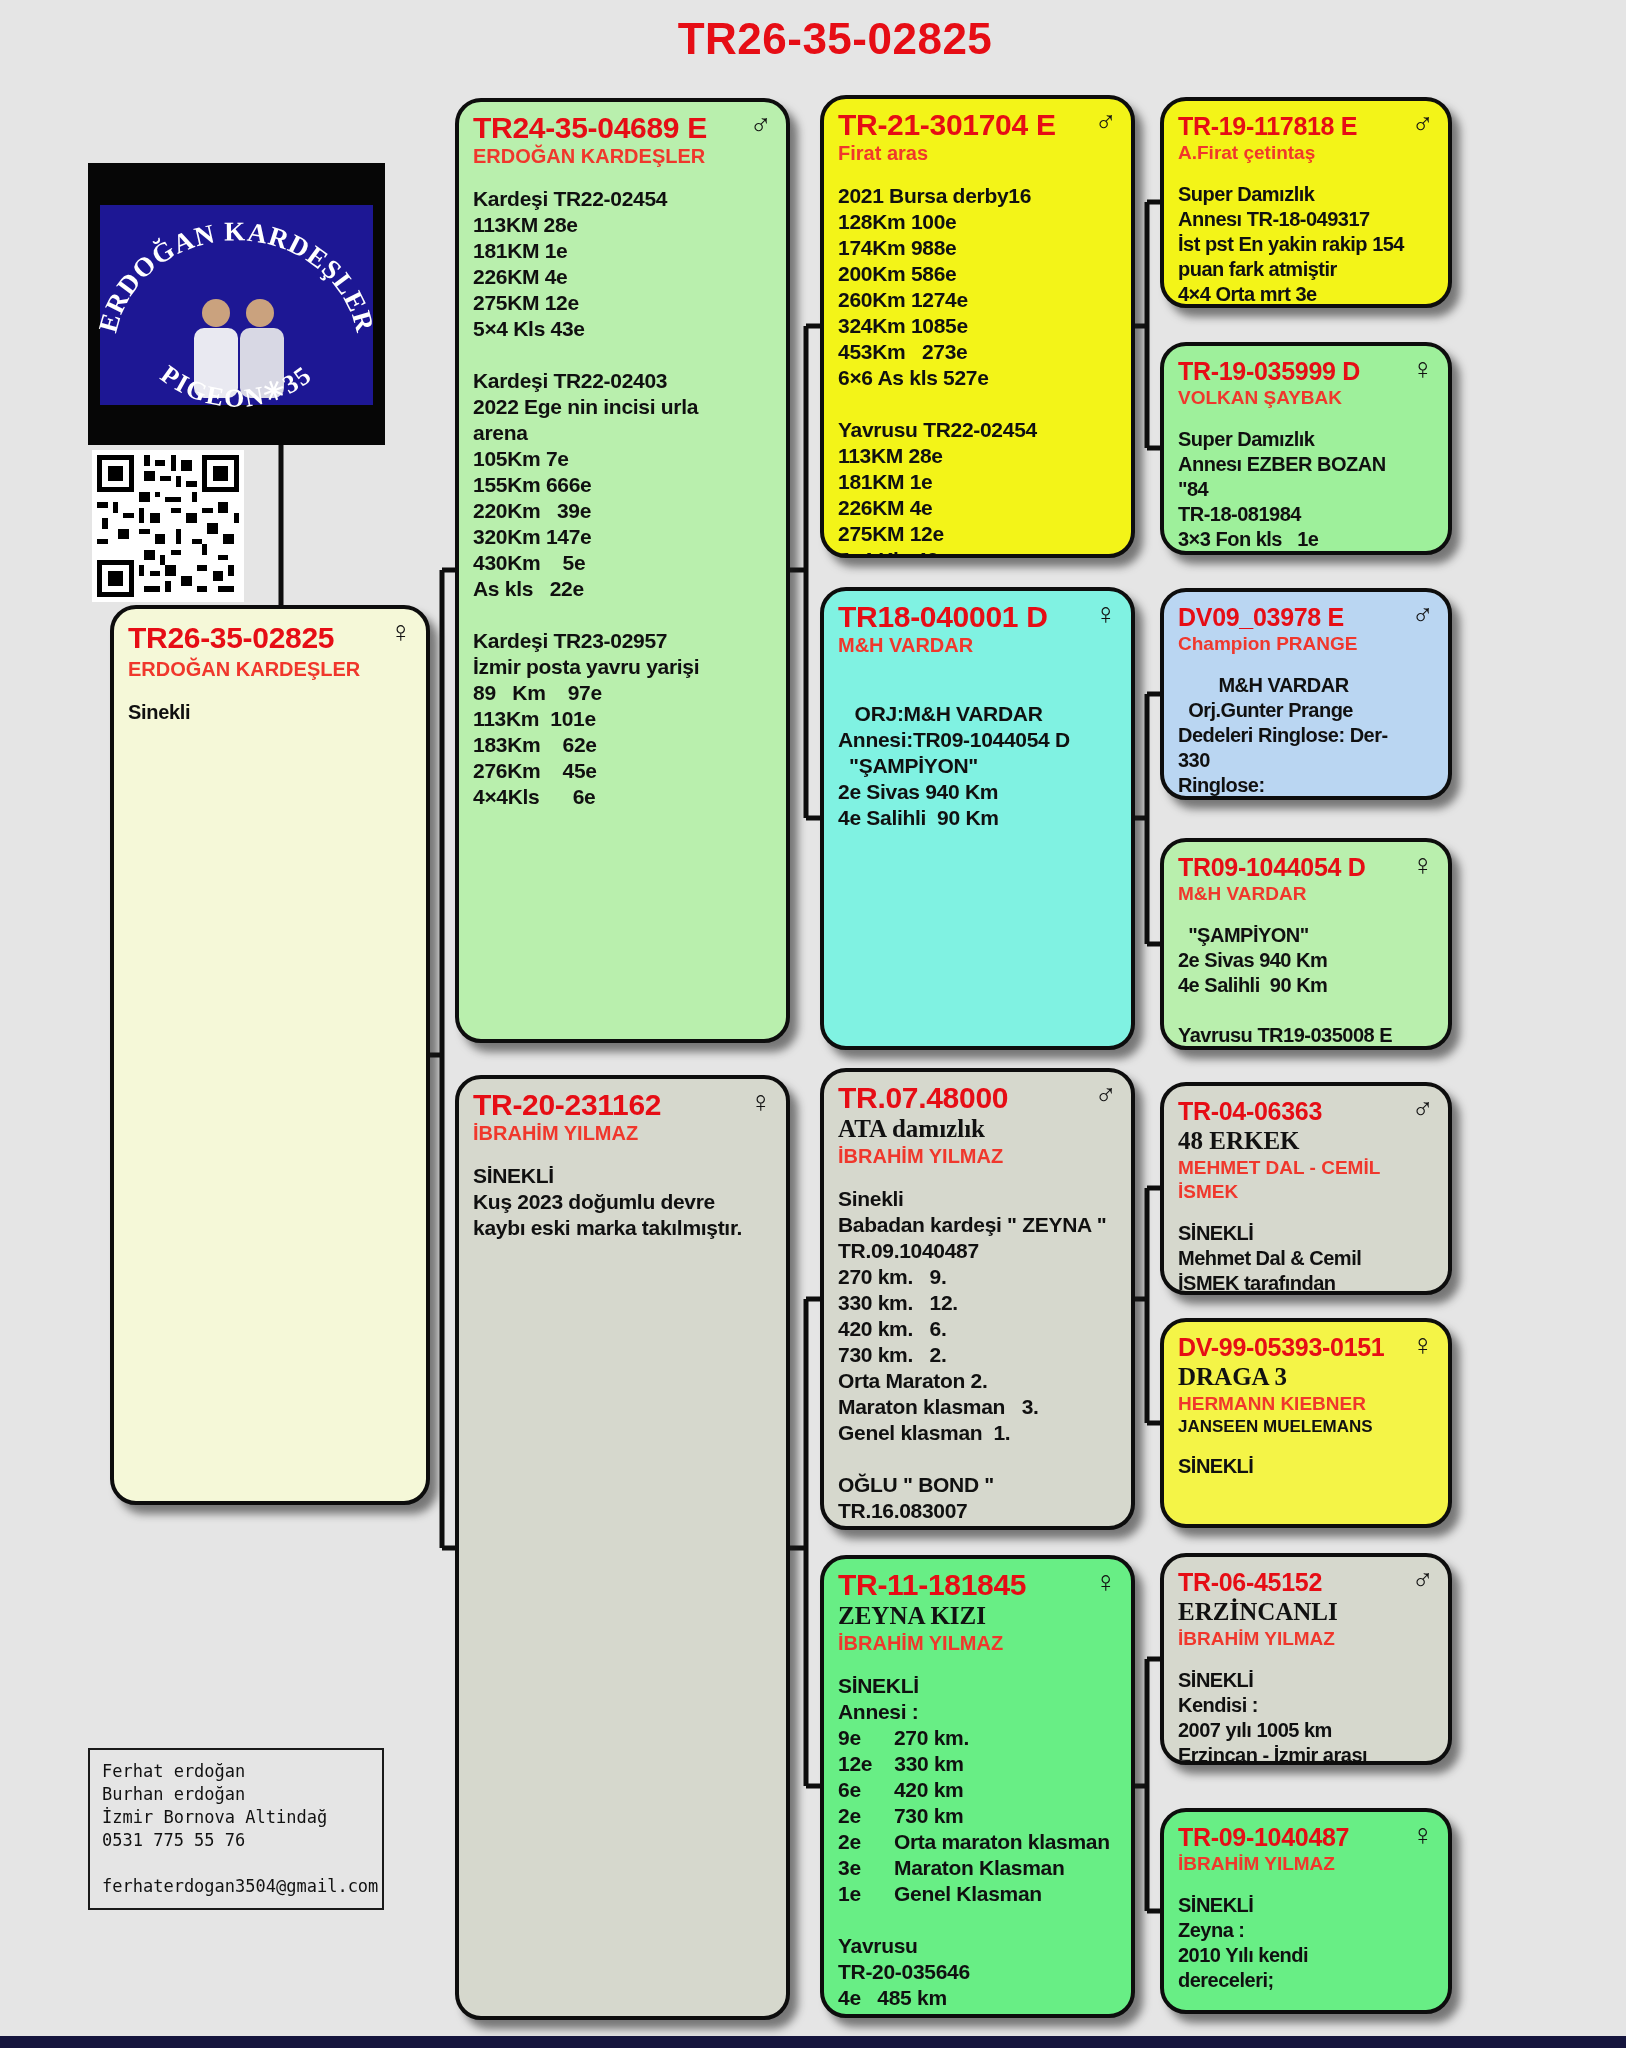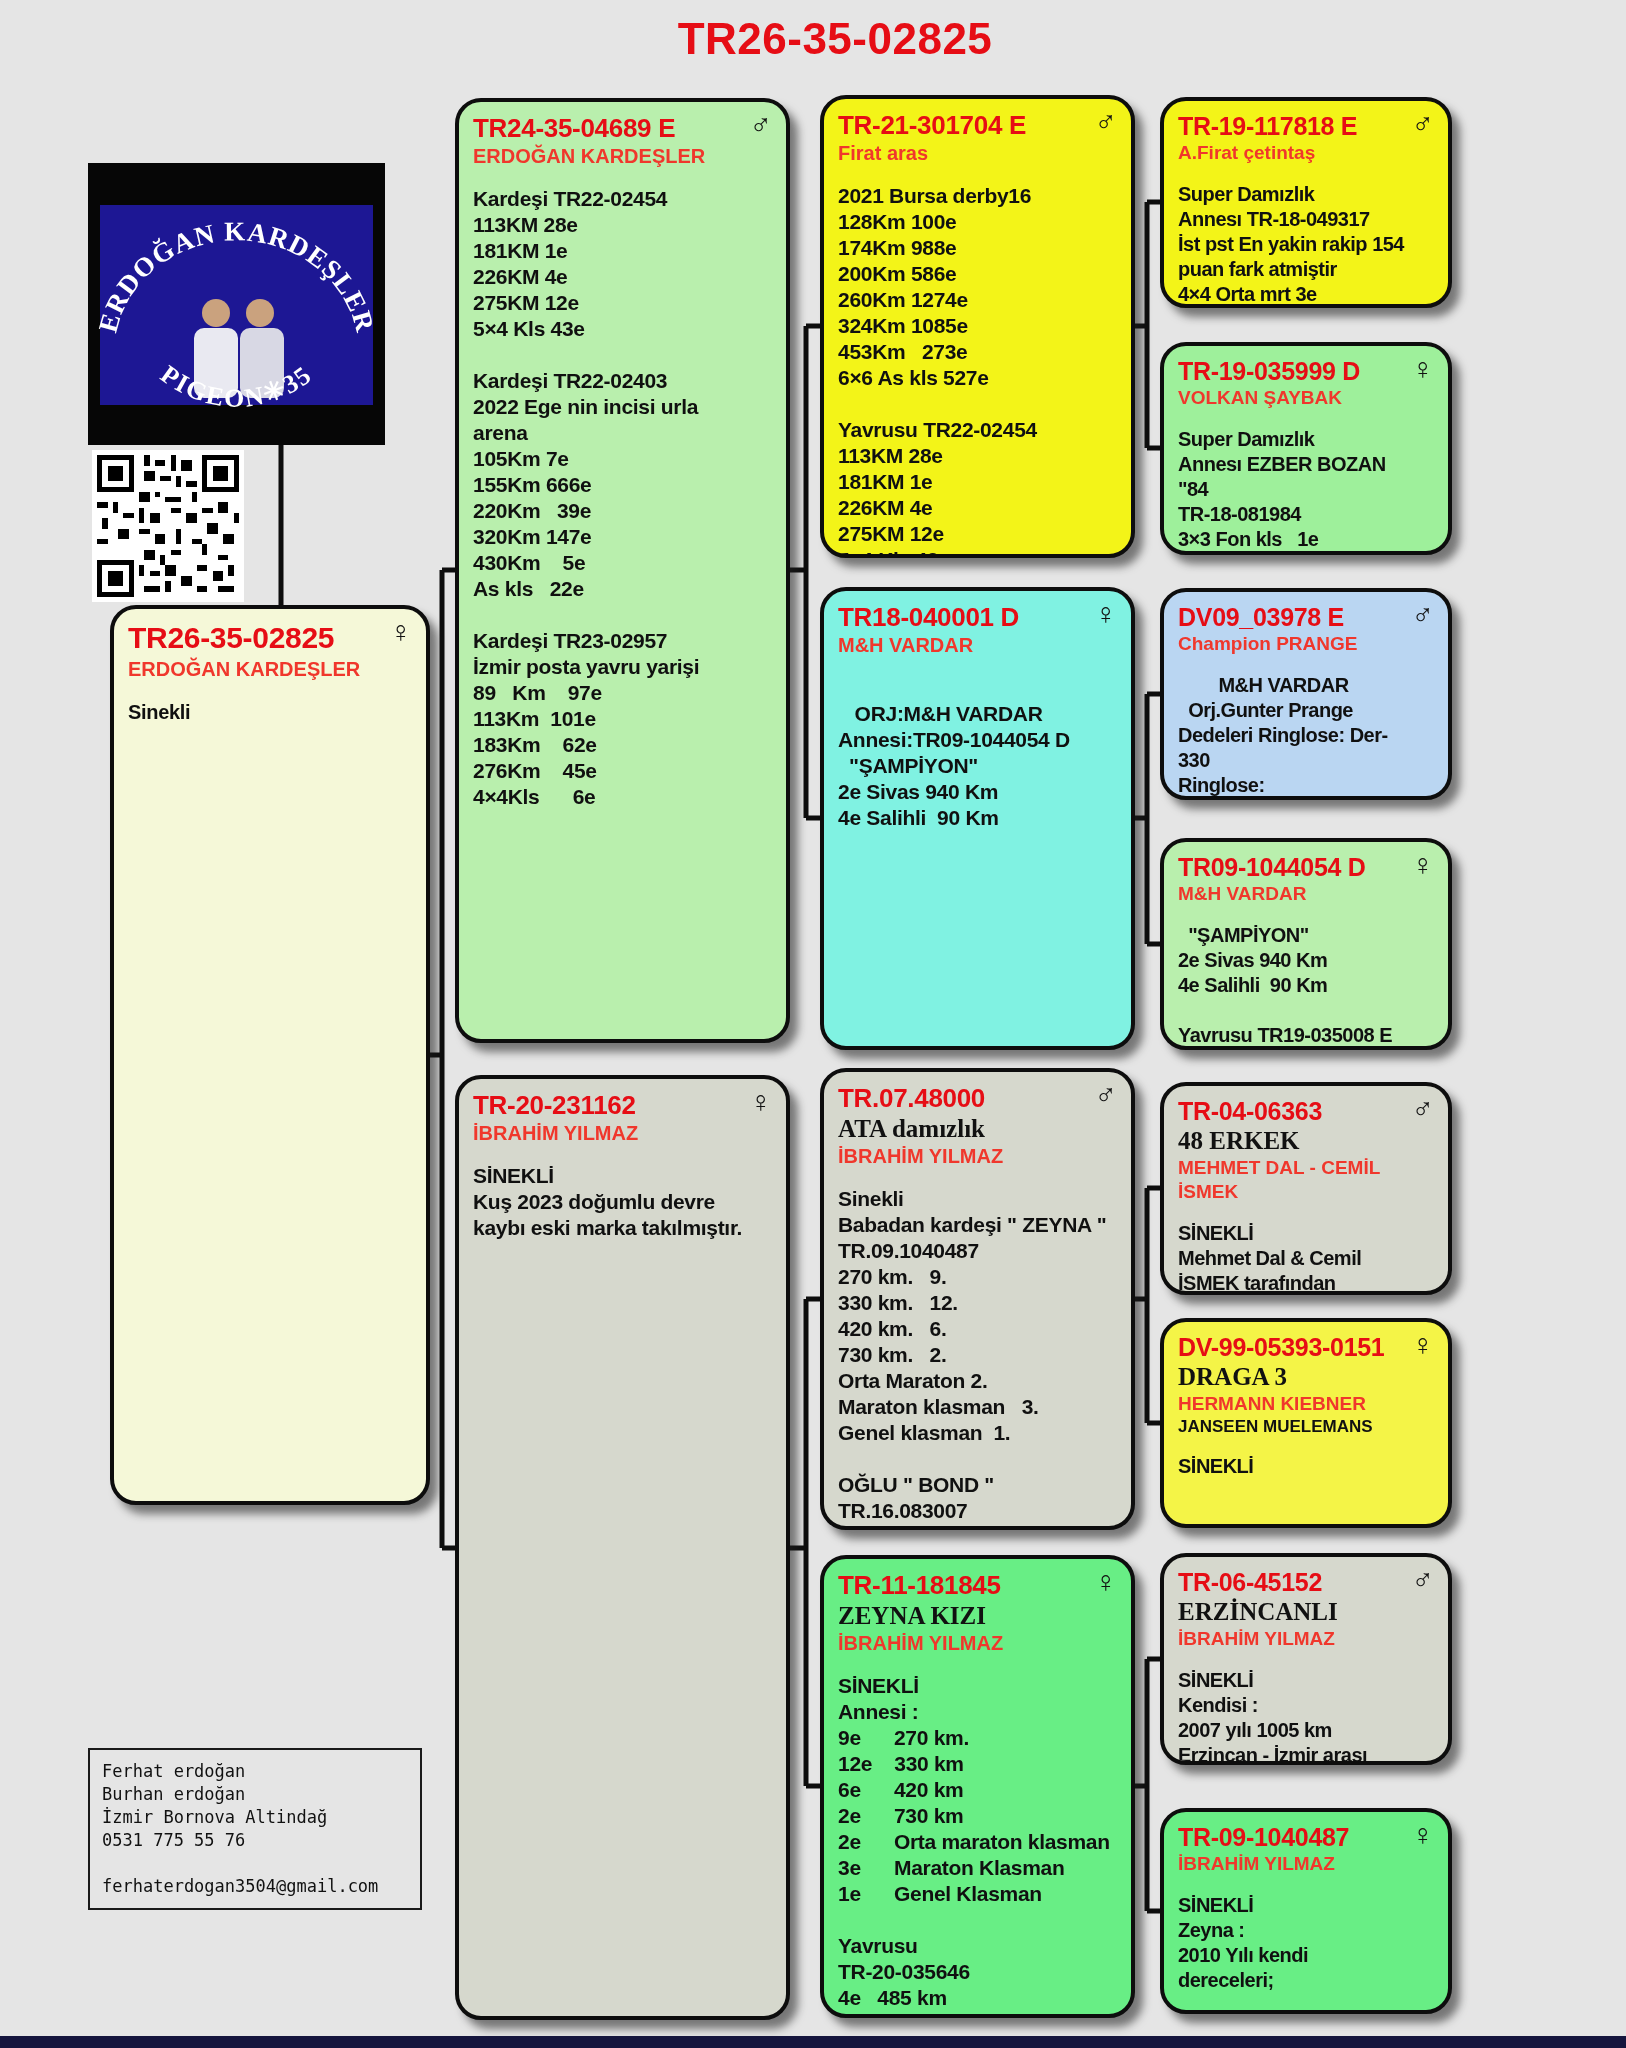--- a/index.html
+++ b/index.html
@@ -2,21 +2,21 @@
 <html><head>
 <meta charset="utf-8">
 <style>
   html,body{margin:0;padding:0;background:#cfd1c7;}
   .page{position:relative;width:1626px;height:2048px;background:#e5e5e5;overflow:hidden;font-family:"Liberation Sans",sans-serif;padding-left:44px;}
   .title{position:absolute;top:14px;left:0;width:100%;text-align:center;
          font-weight:bold;font-size:44px;color:#e60d15;letter-spacing:.5px;}
   .box{position:absolute;border:4px solid #0d0d0d;border-radius:26px;
        box-shadow:8px 9px 8px rgba(30,30,30,.55);padding:10px 14px;box-sizing:border-box;
        overflow:hidden;font-weight:bold;}
-  .ring{font-size:26px;color:#e60d15;letter-spacing:-.3px;line-height:32px;}
+  .ring{font-size:30px;color:#e60d15;letter-spacing:-.3px;line-height:32px;}
   .big .ring{font-size:30px;line-height:38px;}
   .breeder{font-size:20px;color:#f0372c;line-height:25px;white-space:pre-wrap;}
   .serif{font-family:Liberation Serif, serif;font-size:25px;color:#111;line-height:30px;}
   .subnote{font-size:17px;line-height:21px;color:#111;}
   .body{font-size:21px;line-height:26px;color:#101010;white-space:pre-wrap;
         letter-spacing:-.3px;margin-top:17px;}
   .big .body{font-size:20px;}
   .col4 .ring{font-size:25px;line-height:30px;}
   .col4 .body{font-size:20px;line-height:25px;letter-spacing:-.5px;}
   .col4 .breeder{font-size:19px;line-height:24px;}
@@ -24,21 +24,21 @@
   .c-cream{background:#f5f8d8;}
   .c-green{background:#b9efad;}
   .c-gray{background:#d6d8cd;}
   .c-yellow{background:#f3f418;}
   .c-cyan{background:#80f2e2;}
   .c-sgreen{background:#68ee85;}
   .c-lgreen{background:#9ef09b;}
   .c-blue{background:#bad6f2;}
   .c-pgreen{background:#b9efad;}
   .c-yellow2{background:#f4f447;}
-  .contact{position:absolute;left:88px;top:1748px;width:334px;height:162px;
+  .contact{position:absolute;left:88px;top:1748px;width:296px;height:162px;
            border:2px solid #1a1a1a;padding:10px 12px;box-sizing:border-box;
            font-family:"DejaVu Sans Mono",monospace;font-size:17px;color:#111;
            white-space:pre-wrap;line-height:23px;}
   .brand{position:absolute;top:1998px;right:16px;font-style:italic;font-weight:800;
          font-size:42px;color:#0d0d0d;letter-spacing:-1px;}
   .bar{position:absolute;left:0;top:2036px;width:100%;height:12px;background:#15153d;}
   svg{display:block;}
   .abs{position:absolute;}
   .nopointer{pointer-events:none;}
 </style>

